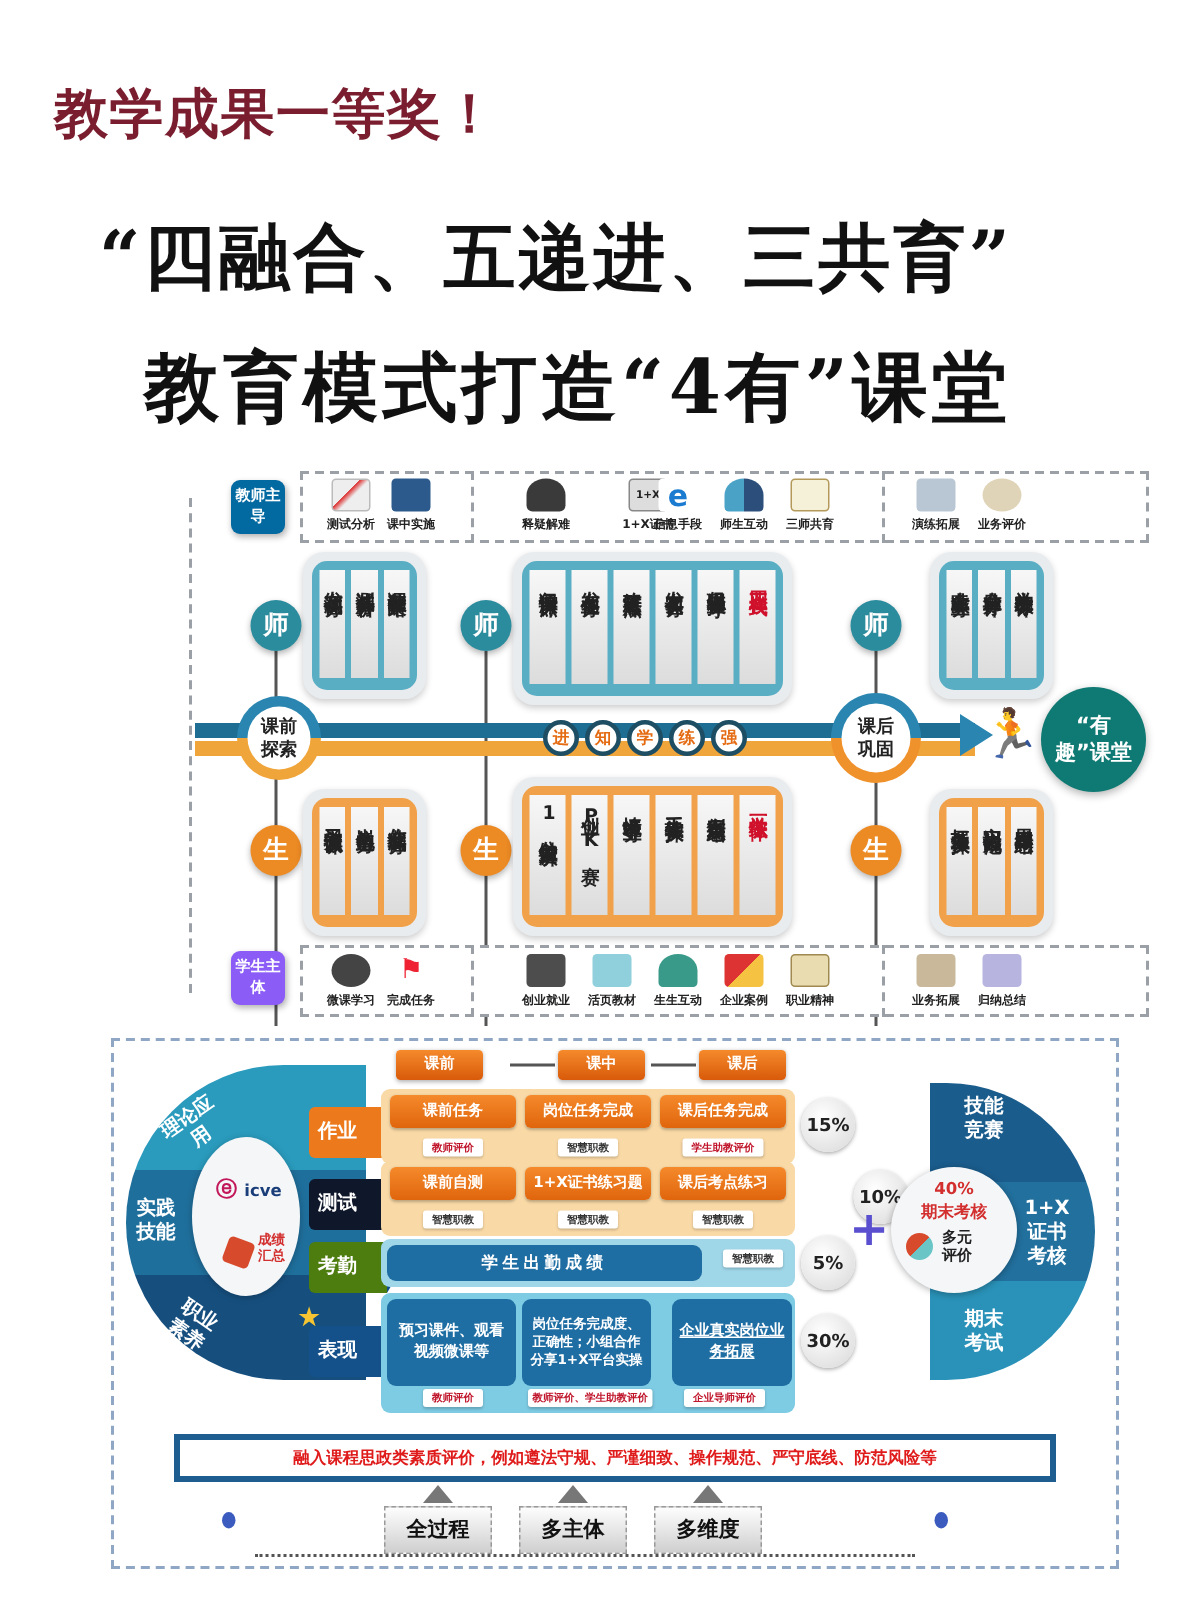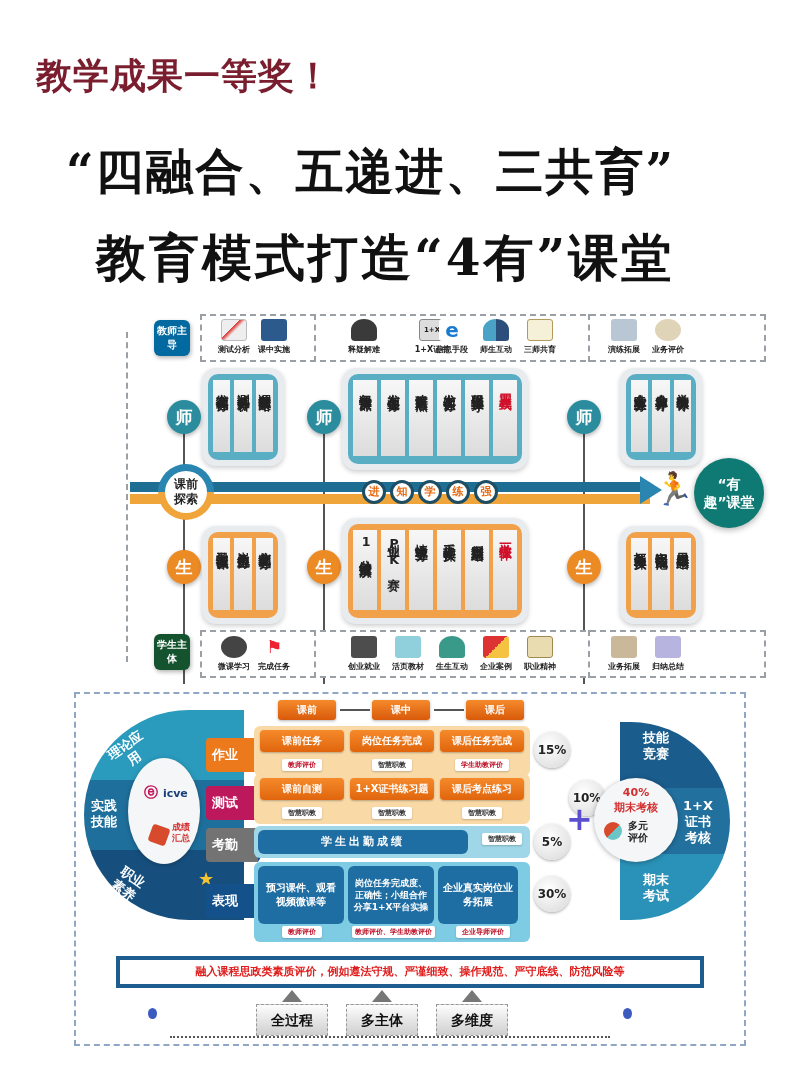--- a/index.html
+++ b/index.html
@@ -104,20 +104,23 @@
 
   <div class="abs" style="left:90px;top:170px;width:520px;height:10px;background:#1e6d93;"></div>
   <div class="abs" style="left:90px;top:182px;width:520px;height:10px;background:#f0a53a;"></div>
   <div class="abs" style="left:600px;top:164px;width:0;height:0;border-top:14px solid transparent;border-bottom:14px solid transparent;border-left:22px solid #2a86b0;"></div>
   <div class="abs" style="left:614px;top:158px;font-size:32px;color:#f07c1a;">🏃</div>
 
 
   <div class="abs node-ring" style="left:118px;top:152px;width:56px;height:56px;background:linear-gradient(#2a86b0 50%,#f0a53a 50%);">
     <div class="node" style="width:42px;height:42px;padding:0 6px;">课前探索</div>
   </div>
+  <div class="abs node-ring" style="left:514px;top:150px;width:60px;height:60px;background:linear-gradient(#2a86b0 50%,#f0922b 50%);">
+    <div class="node" style="width:46px;height:46px;padding:0 8px;">课后巩固</div>
+  </div>
 
   <div class="abs step" style="left:322px;top:168px;">进</div>
   <div class="abs step" style="left:350px;top:168px;">知</div>
   <div class="abs step" style="left:378px;top:168px;">学</div>
   <div class="abs step" style="left:406px;top:168px;">练</div>
   <div class="abs step" style="left:434px;top:168px;">强</div>
 
   <div class="abs node" style="left:654px;top:146px;width:70px;height:70px;background:#0f7a73;color:#fff;font-size:14px;padding:0 8px;line-height:18px;box-shadow:0 2px 6px rgba(0,0,0,.3);">“有趣”课堂</div>
 
   <div class="abs badge" style="left:127px;top:238px;background:#ec8a24;">生</div>
@@ -146,21 +149,21 @@
       <div class="col">拓展业务实操</div>
       <div class="col">牢记岗位规范</div>
       <div class="col">思维导图总结</div>
     </div>
   </div>
 
   <div class="abs dash iconbar" style="left:160px;top:318px;width:566px;height:48px;"></div>
   <div class="abs" style="left:274px;top:318px;width:0;height:48px;border-left:2px dashed #9aa0a6;"></div>
   <div class="abs" style="left:548px;top:318px;width:0;height:48px;border-left:2px dashed #9aa0a6;"></div>
 
-  <div class="abs role-tag" style="left:114px;top:322px;background:#14532d;">学生主体</div>
+  <div class="abs role-tag" style="left:114px;top:322px;background:#8b5cf6;">学生主体</div>
 
   <div class="icon-item" style="left:172px;top:324px;"><span class="icon-glyph" style="background:#444;border-radius:50%;"></span><span>微课学习</span></div>
   <div class="icon-item" style="left:212px;top:324px;"><span class="icon-glyph" style="background:#fff;color:#e23;font-size:18px;line-height:22px;">⚑</span><span>完成任务</span></div>
 
   <div class="icon-item" style="left:302px;top:324px;"><span class="icon-glyph" style="background:#4d4d4d;"></span><span>创业就业</span></div>
   <div class="icon-item" style="left:346px;top:324px;"><span class="icon-glyph" style="background:#8fd0dc;"></span><span>活页教材</span></div>
   <div class="icon-item" style="left:390px;top:324px;"><span class="icon-glyph" style="background:#3a9a8a;border-radius:50% 50% 3px 3px;"></span><span>生生互动</span></div>
   <div class="icon-item" style="left:434px;top:324px;"><span class="icon-glyph" style="background:linear-gradient(135deg,#d33 50%,#f5c242 50%);"></span><span>企业案例</span></div>
   <div class="icon-item" style="left:478px;top:324px;"><span class="icon-glyph" style="background:#e8dcb0;border:1px solid #a08a50;"></span><span>职业精神</span></div>
 
@@ -177,52 +180,52 @@
 </div>
 <div class="arc" style="left:108px;top:736px;width:44px;transform:rotate(-35deg);">理论应用</div>
 <div class="arc" style="left:88px;top:798px;width:32px;">实践技能</div>
 <div class="arc" style="left:110px;top:868px;width:36px;transform:rotate(35deg);">职业素养</div>
 
 <div class="abs" style="left:128px;top:758px;width:72px;height:106px;border-radius:50%;background:#f4f6f8;box-shadow:0 1px 5px rgba(0,0,0,.25);"></div>
 <div class="abs" style="left:144px;top:784px;font-size:14px;font-weight:bold;color:#c2185b;">ⓔ <span style="color:#1a3e7a;font-size:11px;">icve</span></div>
 <div class="abs" style="left:150px;top:826px;width:18px;height:18px;background:#d84a2c;border-radius:3px;transform:rotate(20deg);"></div>
 <div class="abs" style="left:172px;top:822px;width:22px;font-size:9px;font-weight:bold;color:#d32f2f;line-height:11px;">成绩汇总</div>
 
-<div class="phase" style="left:278px;top:700px;text-align:center;">课前</div>
+<div class="phase" style="left:264px;top:700px;text-align:center;">课前</div>
 <div class="abs" style="left:340px;top:709px;width:30px;height:2px;background:#555;"></div>
 <div class="phase" style="left:372px;top:700px;">课中</div>
 <div class="abs" style="left:434px;top:709px;width:30px;height:2px;background:#555;"></div>
 <div class="phase" style="left:466px;top:700px;">课后</div>
 
 <div class="cat" style="left:206px;top:738px;background:#ec7a1c;border-color:#ec7a1c;">作业</div>
 <div class="rowbg" style="left:254px;top:726px;width:276px;height:50px;background:#f9d9a6;"></div>
 <div class="cell" style="left:260px;top:730px;width:84px;"><div class="cell-top">课前任务</div><span class="tag red">教师评价</span></div>
 <div class="cell" style="left:350px;top:730px;width:84px;"><div class="cell-top">岗位任务完成</div><span class="tag">智慧职教</span></div>
 <div class="cell" style="left:440px;top:730px;width:84px;"><div class="cell-top">课后任务完成</div><span class="tag red">学生助教评价</span></div>
 <div class="pct" style="left:534px;top:732px;">15%</div>
 
-<div class="cat" style="left:206px;top:786px;background:#be185d;border-color:#f08a2a;">测试</div>
+<div class="cat" style="left:206px;top:786px;background:#0f172a;border-color:#f08a2a;">测试</div>
 <div class="rowbg" style="left:254px;top:774px;width:276px;height:50px;background:#f9d9a6;"></div>
 <div class="cell" style="left:260px;top:778px;width:84px;"><div class="cell-top">课前自测</div><span class="tag">智慧职教</span></div>
 <div class="cell" style="left:350px;top:778px;width:84px;"><div class="cell-top">1+X证书练习题</div><span class="tag">智慧职教</span></div>
 <div class="cell" style="left:440px;top:778px;width:84px;"><div class="cell-top">课后考点练习</div><span class="tag">智慧职教</span></div>
 <div class="pct" style="left:534px;top:780px;margin-left:35px;">10%</div>
 
-<div class="cat" style="left:206px;top:828px;background:#737373;border-color:#14508a;">考勤</div>
+<div class="cat" style="left:206px;top:828px;background:#4d7c0f;border-color:#14508a;">考勤</div>
 <div class="rowbg" style="left:254px;top:826px;width:276px;height:32px;background:#9fd6e8;"></div>
 <div class="blue-cell" style="left:258px;top:830px;width:210px;height:24px;font-size:11px;letter-spacing:3px;">学生出勤成绩</div>
 <span class="abs tag" style="left:482px;top:833px;margin:0;">智慧职教</span>
 <div class="pct" style="left:534px;top:824px;">5%</div>
 
 <div class="abs" style="left:198px;top:868px;color:#f7c531;font-size:18px;">★</div>
 <div class="cat" style="left:206px;top:884px;background:#14508a;border-color:#14508a;">表现</div>
 <div class="rowbg" style="left:254px;top:862px;width:276px;height:80px;background:#7ecbe4;"></div>
 <div class="blue-cell" style="left:258px;top:866px;width:86px;height:58px;">预习课件、观看视频微课等</div>
 <div class="blue-cell" style="left:348px;top:866px;width:86px;height:58px;font-size:9px;line-height:12px;">岗位任务完成度、正确性；小组合作分享1+X平台实操</div>
-<div class="blue-cell" style="left:438px;top:866px;width:80px;height:58px;">企业真实岗位业务拓展</div>
+<div class="blue-cell" style="left:448px;top:866px;width:80px;height:58px;text-decoration:underline;">企业真实岗位业务拓展</div>
 <span class="abs tag red" style="left:282px;top:926px;margin:0;">教师评价</span>
 <span class="abs tag red" style="left:352px;top:926px;margin:0;padding:1px 3px;">教师评价、学生助教评价</span>
 <span class="abs tag red" style="left:456px;top:926px;margin:0;">企业导师评价</span>
 <div class="pct" style="left:534px;top:876px;">30%</div>
 
 <div class="abs" style="left:566px;top:800px;font-size:32px;font-weight:bold;color:#5a4fcf;">+</div>
 
 <div class="abs" style="left:620px;top:722px;width:110px;height:198px;border-radius:0 100px 100px 0;overflow:hidden;">
   <div class="abs" style="left:0;top:0;width:110px;height:66px;background:#1a5c8c;"></div>
   <div class="abs" style="left:0;top:66px;width:110px;height:66px;background:#22709e;"></div>

